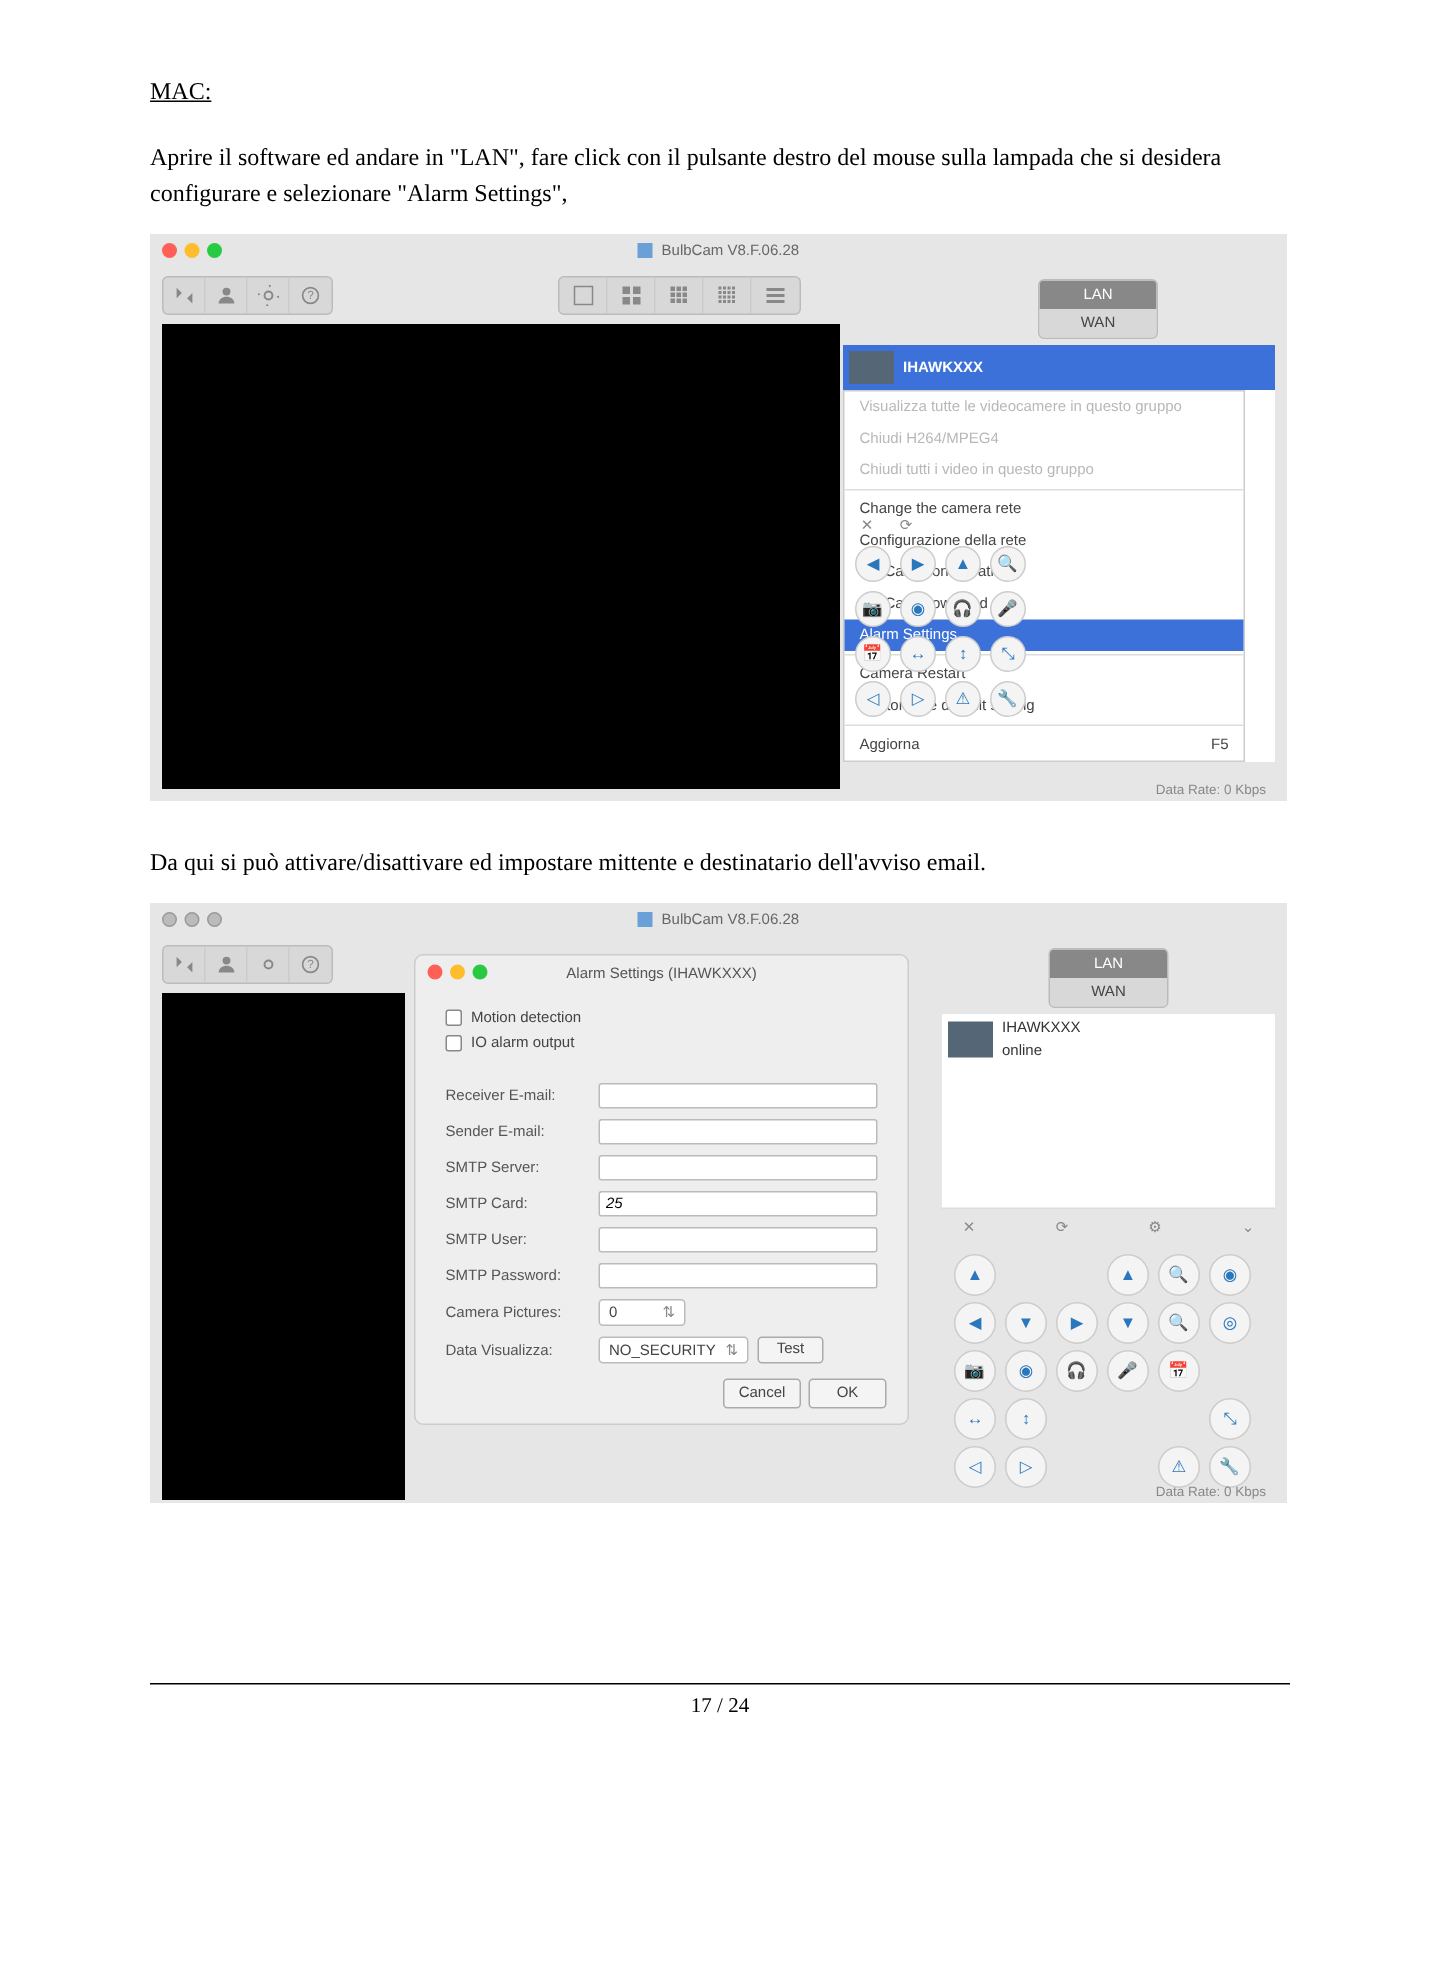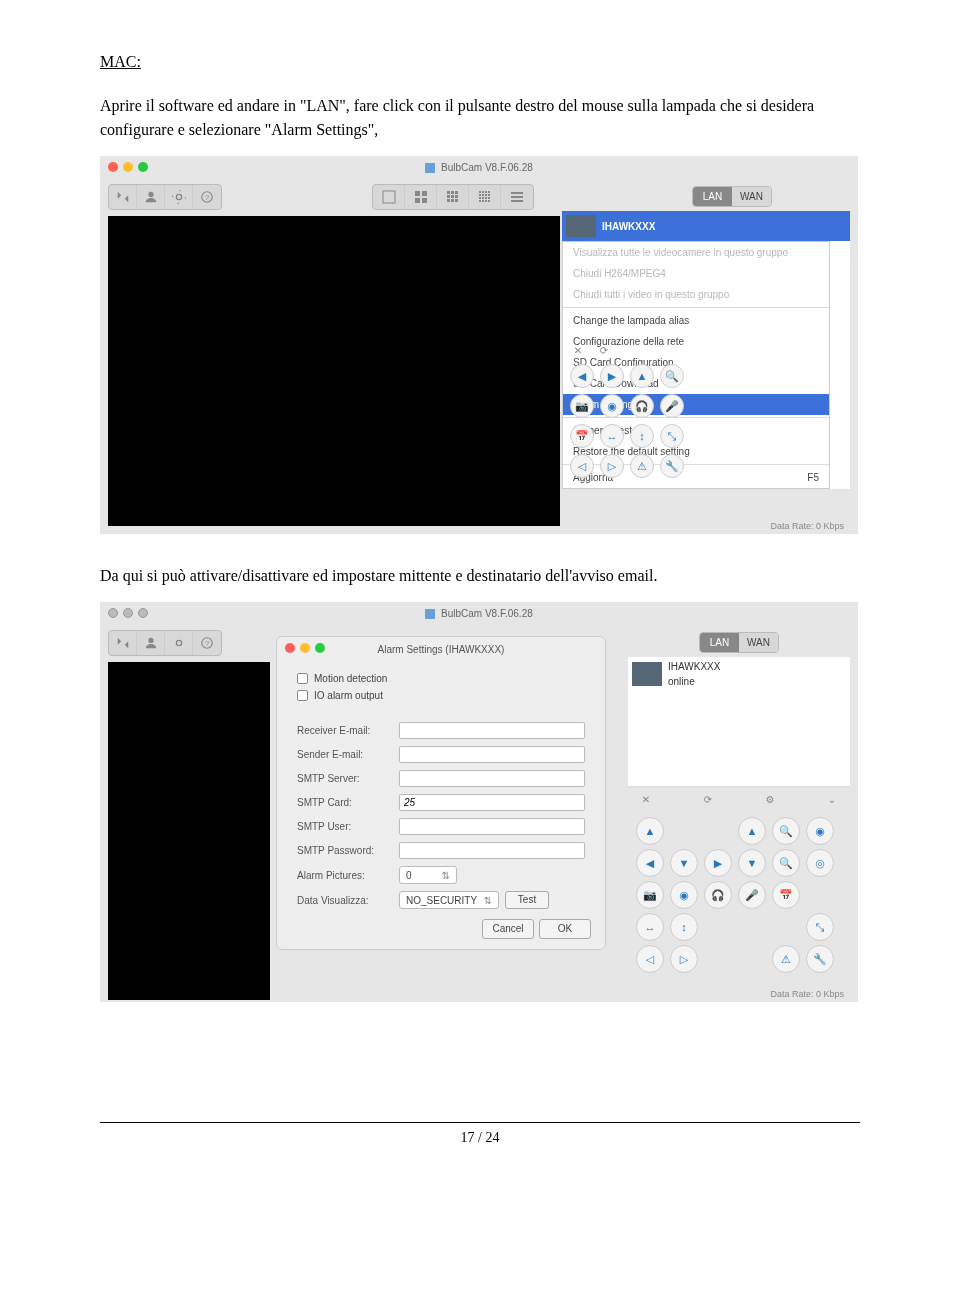--- a/index.html
+++ b/index.html
@@ -115,20 +115,21 @@
     background: #e6e6e6;
   }
   
   .tabs {
     display: flex;
     border: 1px solid #bbb;
     border-radius: 4px;
     overflow: hidden;
     width: 80px;
     font-size: 10px;
+    flex-direction: column;
   }
   .tab {
     flex: 1; text-align: center; padding: 2px 0;
     background: #d8d8d8;
   }
   .tab.selected {
     background: #888; color: #fff;
   }
 
   
@@ -440,21 +441,21 @@
     <div style="background:#fff;">
       <div class="camera-selected">
         <div class="thumb"></div>
         <span>IHAWKXXX</span>
       </div>
       <div class="ctxmenu">
         <div class="item disabled">Visualizza tutte le videocamere in questo gruppo</div>
         <div class="item disabled">Chiudi H264/MPEG4</div>
         <div class="item disabled">Chiudi tutti i video in questo gruppo</div>
         <div class="sep"></div>
-        <div class="item">Change the lampada alias</div>
+        <div class="item">Change the camera rete</div>
         <div class="item">Configurazione della rete</div>
         <div class="item">SD Card Configuration</div>
         <div class="item">SD Card Download</div>
         <div class="item selected">Alarm Settings</div>
         <div class="sep"></div>
         <div class="item">Camera Restart</div>
         <div class="item">Restore the default setting</div>
         <div class="sep"></div>
         <div class="item withshortcut">
           <span>Aggiorna</span>
@@ -568,21 +569,21 @@
       </div>
       <div class="formrow">
         <div class="lbl">SMTP User:</div>
         <input class="inp" style="">
       </div>
       <div class="formrow">
         <div class="lbl">SMTP Password:</div>
         <input class="inp" style="">
       </div>
       <div class="formrow">
-        <div class="lbl">Alarm Pictures:</div>
+        <div class="lbl">Camera Pictures:</div>
         <div class="sel short">
           <span>0</span>
           <span class="chev">⇅</span>
         </div>
       </div>
       <div class="formrow">
         <div class="lbl">Data Visualizza:</div>
         <div class="sel">
           <span>NO_SECURITY</span>
           <span class="chev">⇅</span>

